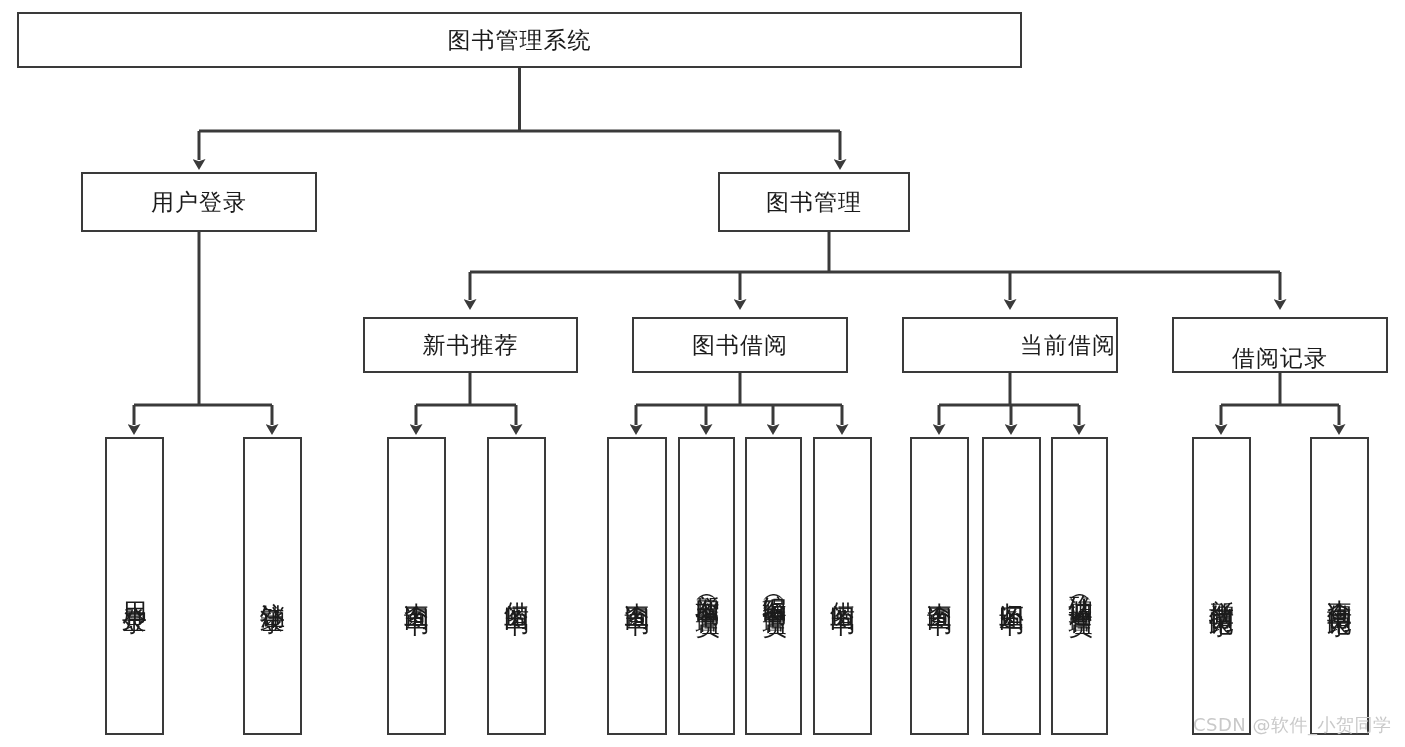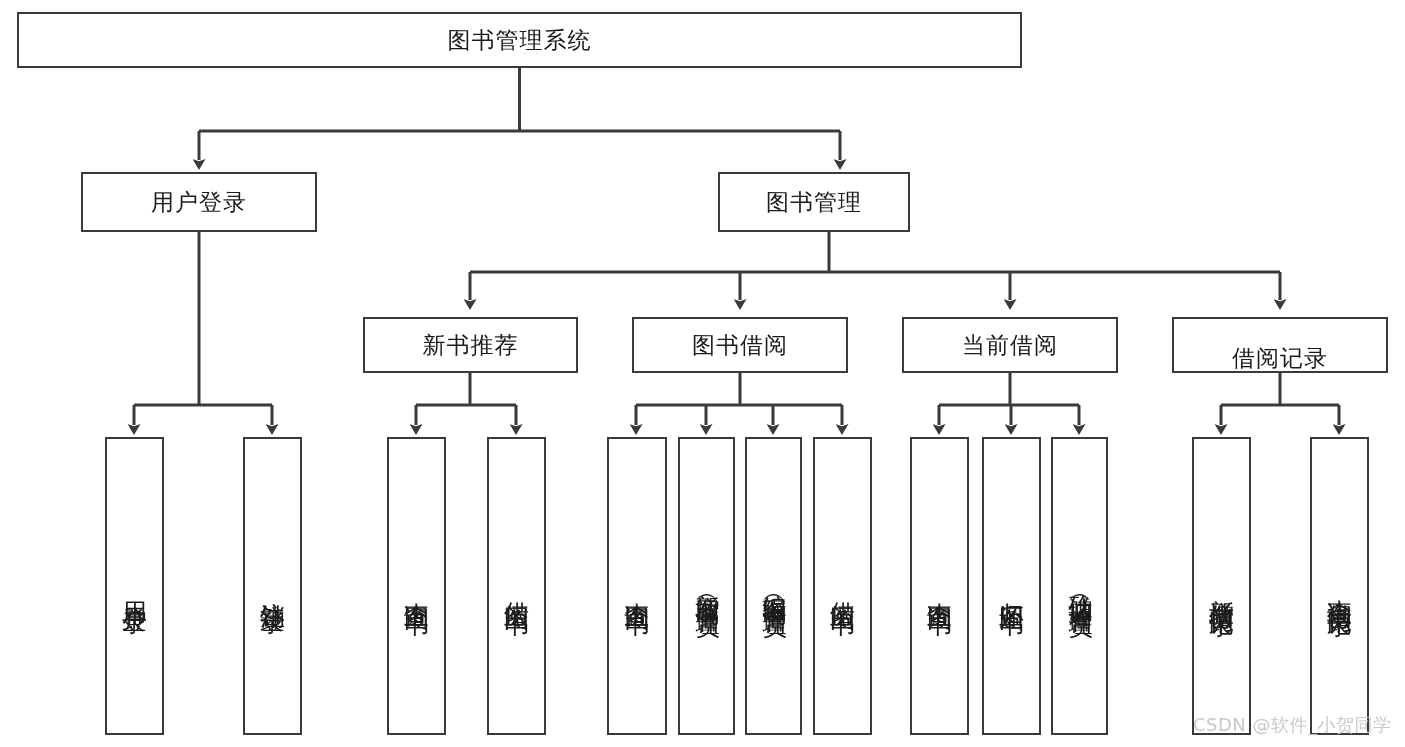--- a/index.html
+++ b/index.html
@@ -148,21 +148,21 @@
   <div class="node horiz" style="left:711px; top:172px; width:192px; height:60px;margin-left:7px;">
     <span class="label">图书管理</span>
   </div>
 
   <div class="node horiz" style="left:632px; top:317px; width:216px; height:56px;">
     <span class="label">图书借阅</span>
   </div>
   <div class="node horiz" style="left:363px; top:317px; width:215px; height:56px;">
     <span class="label">新书推荐</span>
   </div>
-  <div class="node horiz" style="left:902px; top:317px; width:216px; height:56px;">
+  <div class="node horiz" style="left:902px; top:317px; width:216px; height:56px;justify-content:flex-end;">
     <span class="label">当前借阅</span>
   </div>
   <div class="node horiz" style="left:1172px; top:317px; width:216px; height:56px;align-items:flex-end;">
     <span class="label">借阅记录</span>
   </div>
 
   <div class="node vert" style="left:105px; top:437px; width:59px; height:298px;">
     <span class="label">用户登录</span>
   </div>
   <div class="node vert" style="left:243px; top:437px; width:59px; height:298px;">

